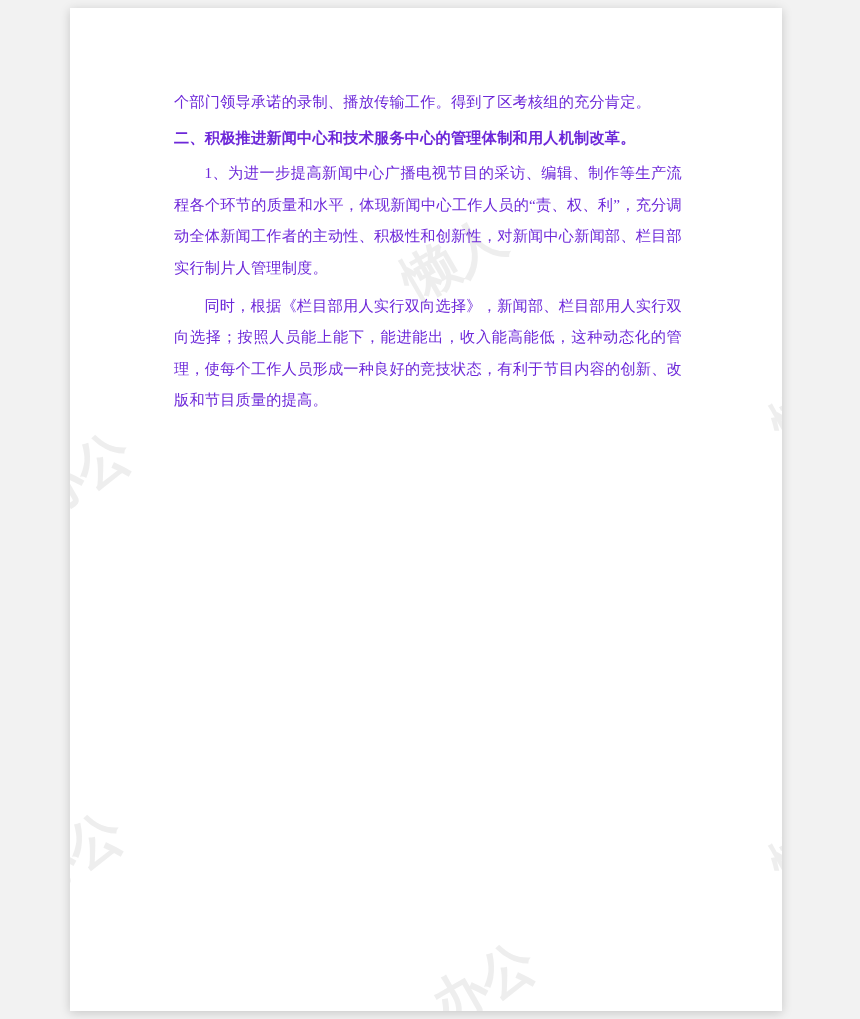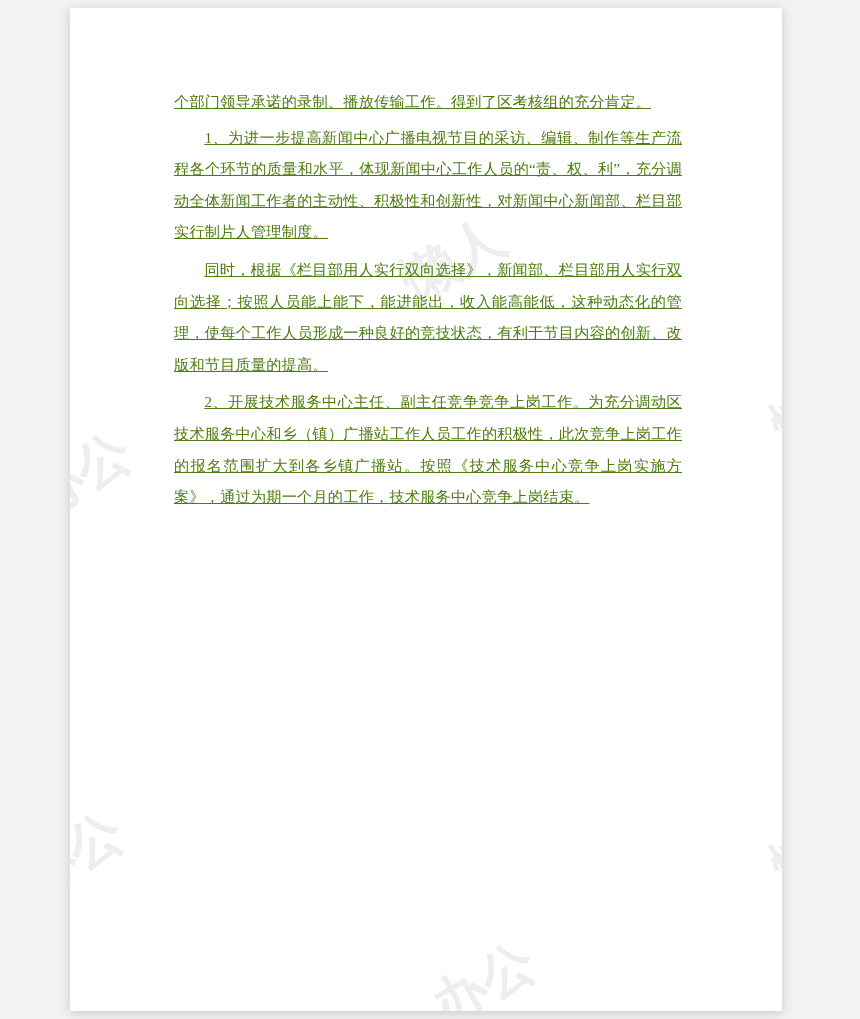--- a/index.html
+++ b/index.html
@@ -32,25 +32,24 @@
   .content {
     position: absolute;
     left: 104px;
     top: 78px;
     width: 508px;
   }
   .para {
     margin: 0 0 6px 0;
     font-size: 15.2px;
     line-height: 2.08;
-    color: #4d7c0f;
+    color: #6d28d9;
     text-align: justify;
     text-justify: inter-ideograph;
     letter-spacing: 0.2px;
-    text-decoration: underline;
   }
   .first {
     text-indent: 0;
     margin-bottom: 4px;
   }
   .indent {
     text-indent: 2em;
   }
   .heading {
     font-weight: bold;
@@ -85,19 +84,19 @@
 
     <div class="wm wm1">办公</div>
     <div class="wm wm2">办公</div>
     <div class="wm wm3">懒人</div>
     <div class="wm wm4">懒人</div>
     <div class="wm wm5">懒人</div>
     <div class="wm wm6">办公</div>
 
     <div class="content">
       <p class="para first">个部门领导承诺的录制、播放传输工作。得到了区考核组的充分肯定。</p>
+      <p class="para heading">二、积极推进新闻中心和技术服务中心的管理体制和用人机制改革。</p>
       <p class="para indent">1、为进一步提高新闻中心广播电视节目的采访、编辑、制作等生产流程各个环节的质量和水平，体现新闻中心工作人员的“责、权、利”，充分调动全体新闻工作者的主动性、积极性和创新性，对新闻中心新闻部、栏目部实行制片人管理制度。</p>
       <p class="para indent">同时，根据《栏目部用人实行双向选择》，新闻部、栏目部用人实行双向选择；按照人员能上能下，能进能出，收入能高能低，这种动态化的管理，使每个工作人员形成一种良好的竞技状态，有利于节目内容的创新、改版和节目质量的提高。</p>
-      <p class="para indent">2、开展技术服务中心主任、副主任竞争竞争上岗工作。为充分调动区技术服务中心和乡（镇）广播站工作人员工作的积极性，此次竞争上岗工作的报名范围扩大到各乡镇广播站。按照《技术服务中心竞争上岗实施方案》，通过为期一个月的工作，技术服务中心竞争上岗结束。</p>
     </div>
 
   </div>
 </div>
 
 </body></html>

